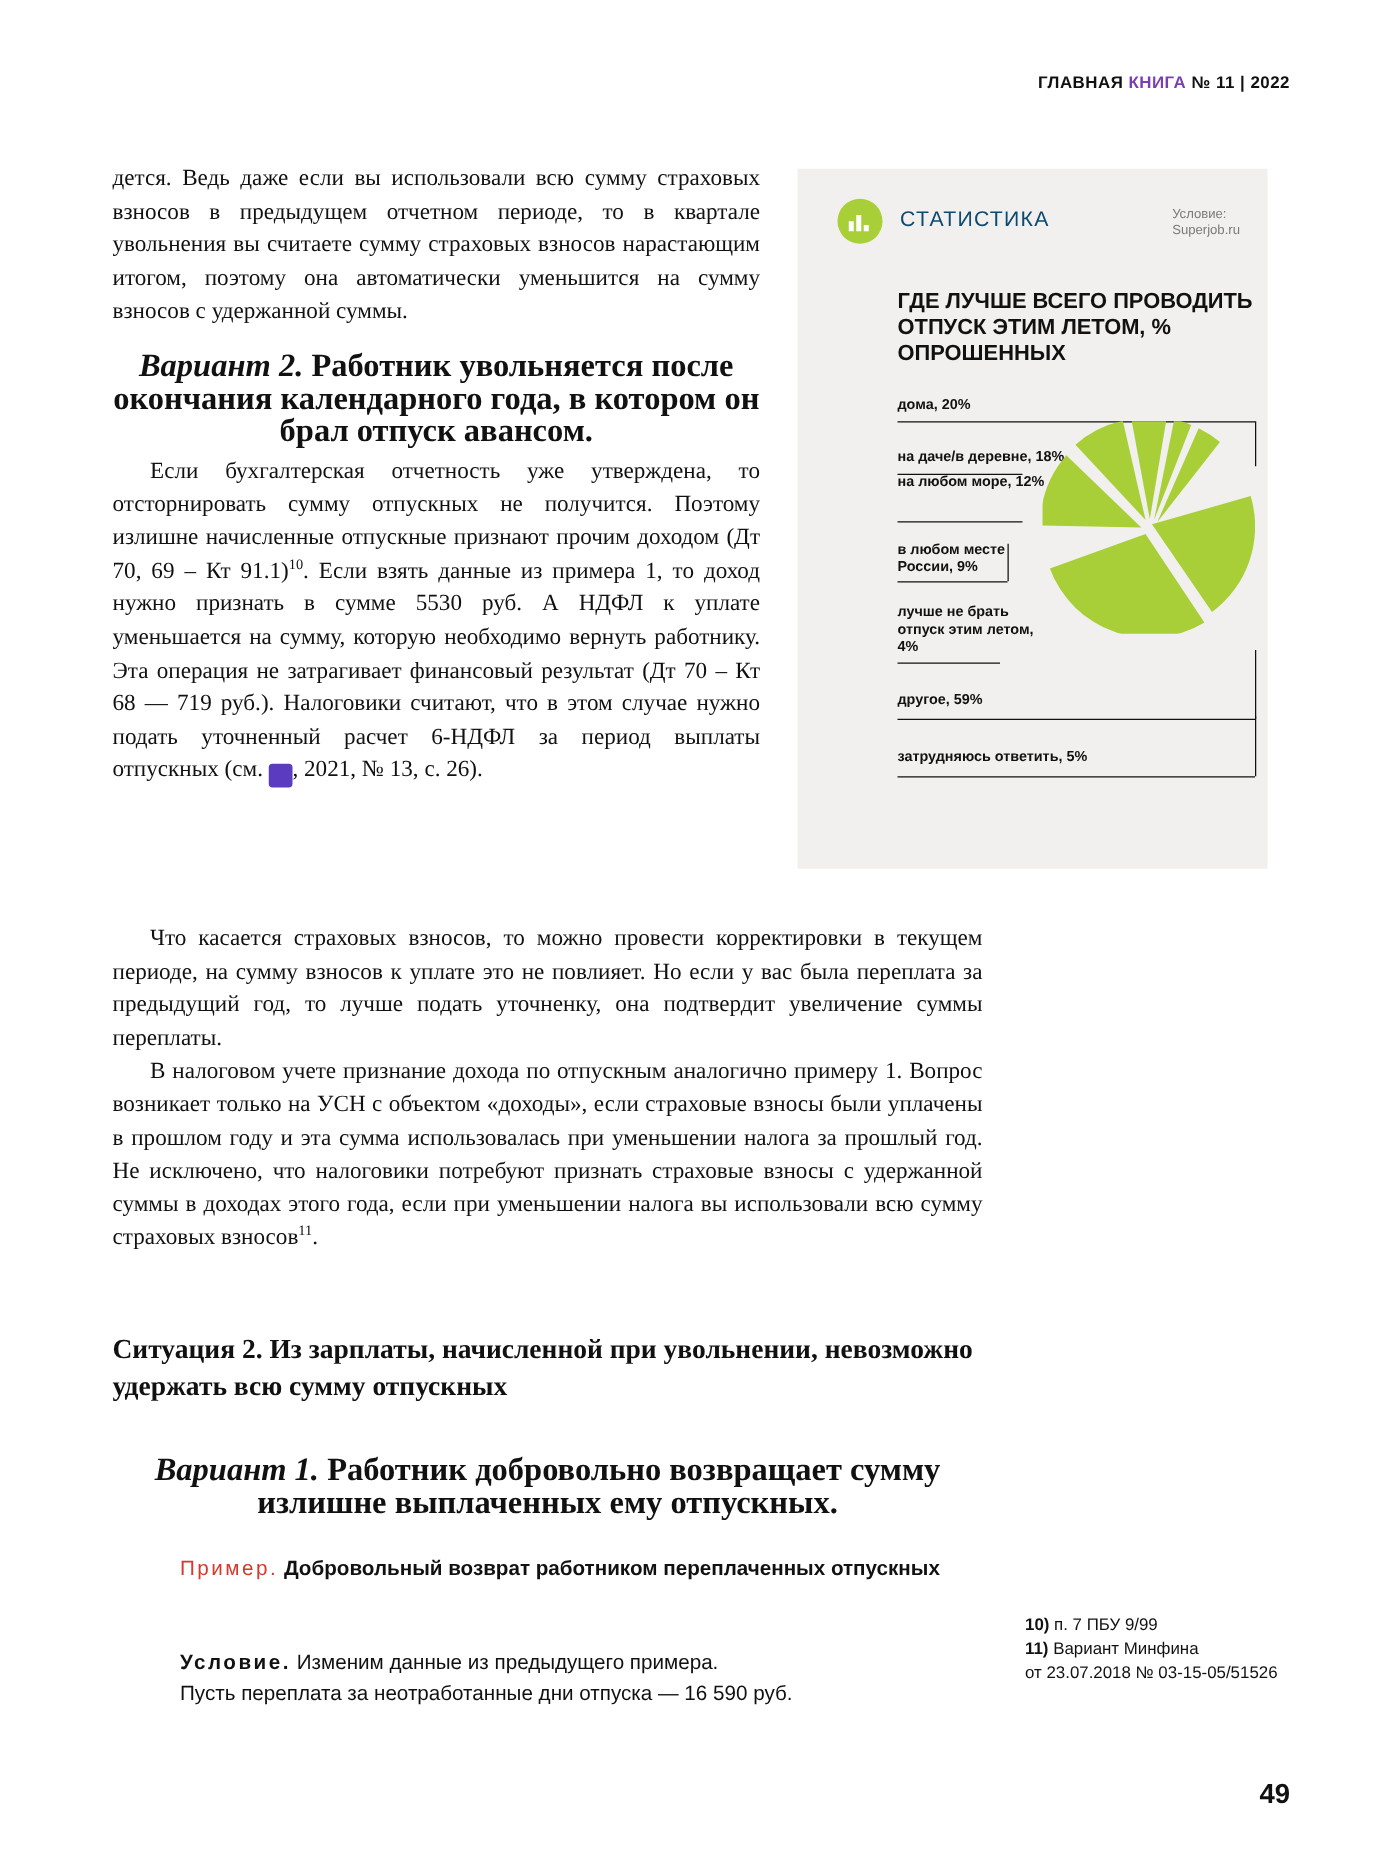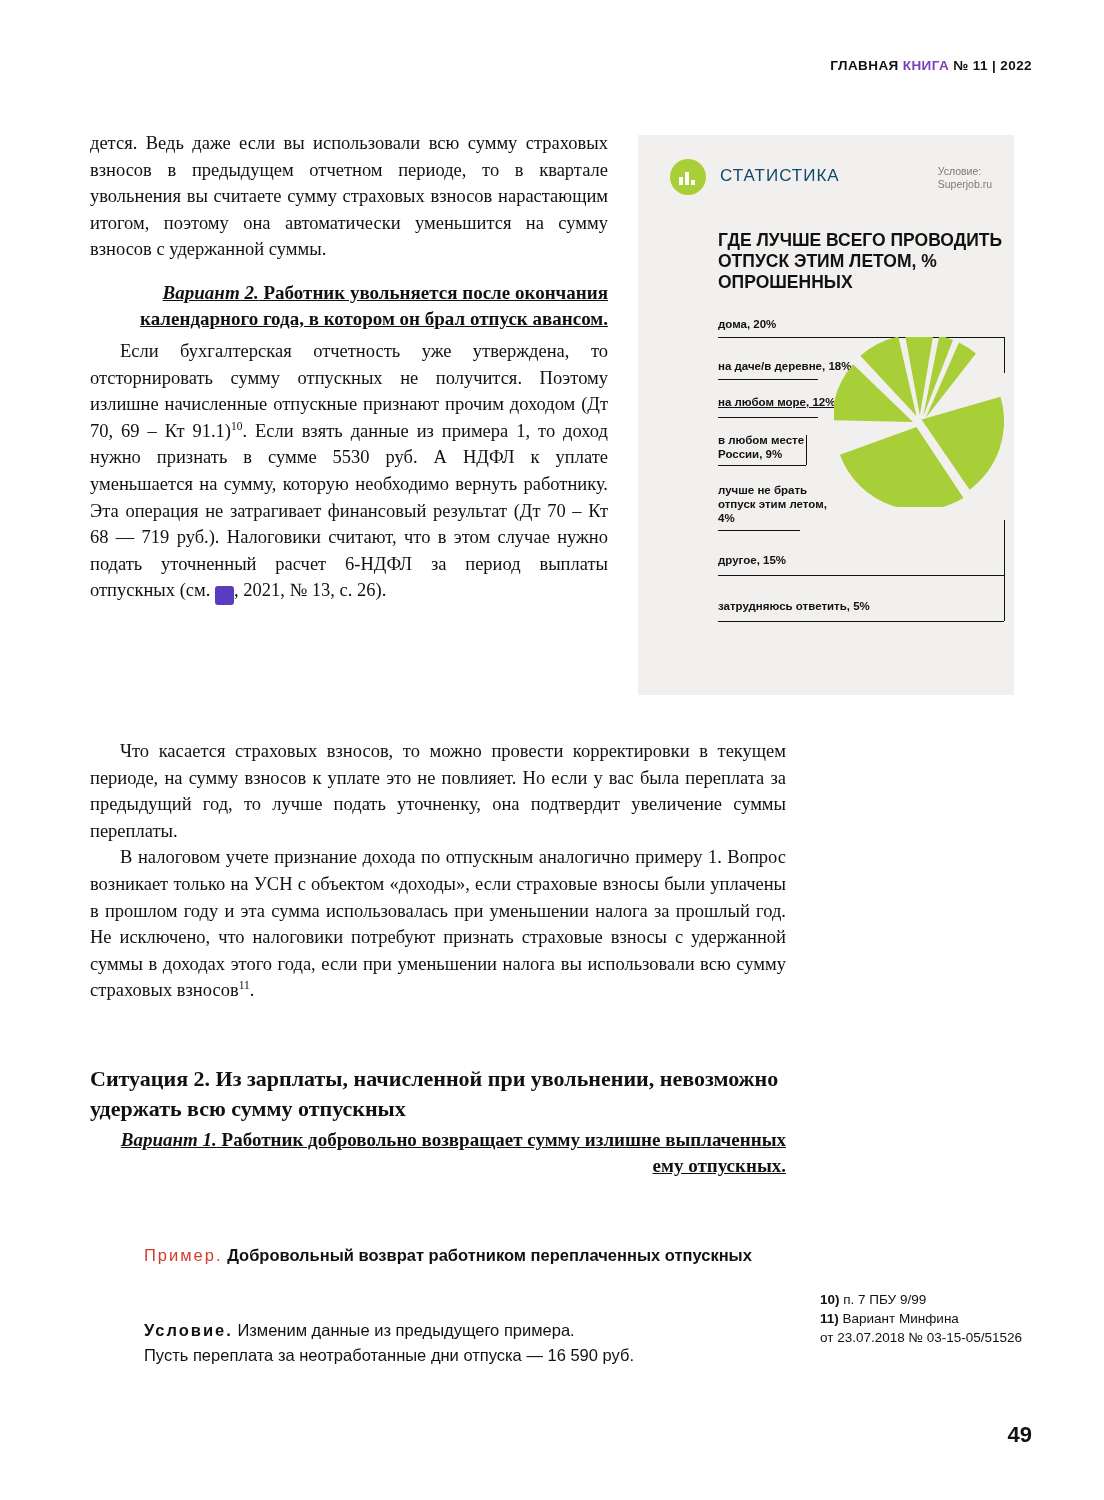--- a/index.html
+++ b/index.html
@@ -53,26 +53,25 @@
     margin: 0 0 0 0;
     text-indent: 30px;
   }
   p.noind {
     margin: 0;
     text-indent: 0;
   }
   .subhead {
     font-family: "Liberation Serif", serif;
     font-weight: bold;
-    font-size: 19px;
+    font-size: 26px;
     line-height: 26px;
     margin: 17px 0 6px 0;
     text-indent: 0;
-    text-align: right;
-    text-decoration: underline;
+    text-align: center;
   }
   .subhead .ital {
     font-style: italic;
   }
   .sup {
     font-size: 11.5px;
     vertical-align: super;
     line-height: 0;
   }
   .gk-badge {
@@ -280,21 +279,21 @@
   <p class="body"><span>Если бухгалтерская отчетность уже утверждена, то отсторнировать сумму отпускных не получится. Поэтому излишне начисленные отпускные признают прочим доходом (Дт 70, 69 – Кт 91.1)</span><span class="sup">10</span><span>. Если взять данные из примера 1, то доход нужно признать в сумме 5530 руб. А НДФЛ к уплате уменьшается на сумму, которую необходимо вернуть работнику. Эта операция не затрагивает финансовый результат (Дт 70 – Кт 68 — 719 руб.). Налоговики считают, что в этом случае нужно подать уточненный расчет 6-НДФЛ за период выплаты отпускных (см. </span><span class="gk-badge">гк</span><span>, 2021, № 13, с. 26).</span></p>
 </div>
 
 <div class="col-full" style="top:738px;">
   <p class="body">Что касается страховых взносов, то можно провести корректировки в текущем периоде, на сумму взносов к уплате это не повлияет. Но если у вас была переплата за предыдущий год, то лучше подать уточненку, она подтвердит увеличение суммы переплаты.</p>
   <p class="body"><span>В налоговом учете признание дохода по отпускным аналогично примеру 1. Вопрос возникает только на УСН с объектом «доходы», если страховые взносы были уплачены в прошлом году и эта сумма использовалась при уменьшении налога за прошлый год. Не исключено, что налоговики потребуют признать страховые взносы с удержанной суммы в доходах этого года, если при уменьшении налога вы использовали всю сумму страховых взносов</span><span class="sup">11</span><span>.</span></p>
 </div>
 
 <div class="section-head" style="top:1064px;">Ситуация 2. Из зарплаты, начисленной при увольнении, невозможно удержать всю сумму отпускных</div>
 
-<div class="col-full" style="top:1127px;">
+<div class="col-full" style="top:1163px;">
   <p class="subhead" style="margin-top:0;">
     <span class="ital">Вариант 1.</span><span> Работник добровольно возвращает сумму излишне выплаченных ему отпускных.</span>
   </p>
 </div>
 
 <div class="example-block" style="top:1243px;">
   <span class="example-label">Пример.</span>
   <span class="example-title">Добровольный возврат работником переплаченных отпускных</span>
 </div>
 
@@ -338,27 +337,27 @@
       <div>Superjob.ru</div>
     </div>
   </div>
 
   <div class="info-title">ГДЕ ЛУЧШЕ ВСЕГО ПРОВОДИТЬ ОТПУСК ЭТИМ ЛЕТОМ, % ОПРОШЕННЫХ</div>
 
   <div class="chart-area">
 
     <div class="lbl" style="left:80px; top:2px;">дома, 20%</div>
     <div class="lbl" style="left:80px; top:44px;">на даче/в деревне, 18%</div>
-    <div class="lbl" style="left:80px; top:80px;text-decoration:underline;">на любом море, 12%</div>
+    <div class="lbl" style="left:80px; top:64px;">на любом море, 12%</div>
     <div class="lbl" style="left:80px; top:118px; white-space:pre-line; width:110px;">в любом месте
 России, 9%</div>
     <div class="lbl" style="left:80px; top:168px; white-space:pre-line; width:120px;">лучше не брать
 отпуск этим летом,
 4%</div>
-    <div class="lbl" style="left:80px; top:238px;">другое, 15%</div>
+    <div class="lbl" style="left:80px; top:238px;">другое, 59%</div>
     <div class="lbl" style="left:80px; top:284px;">затрудняюсь ответить,  5%</div>
 
     <div class="leader" style="left:80px; top:22px; width:286px;"></div>
     <div class="leader-v" style="left:366px; top:22px; height:36px;"></div>
 
     <div class="leader" style="left:80px; top:64px; width:100px;"></div>
     <div class="leader" style="left:80px; top:102px; width:100px;"></div>
     <div class="leader" style="left:80px; top:150px; width:88px;"></div>
     <div class="leader-v" style="left:168px; top:120px; height:30px;"></div>
 

